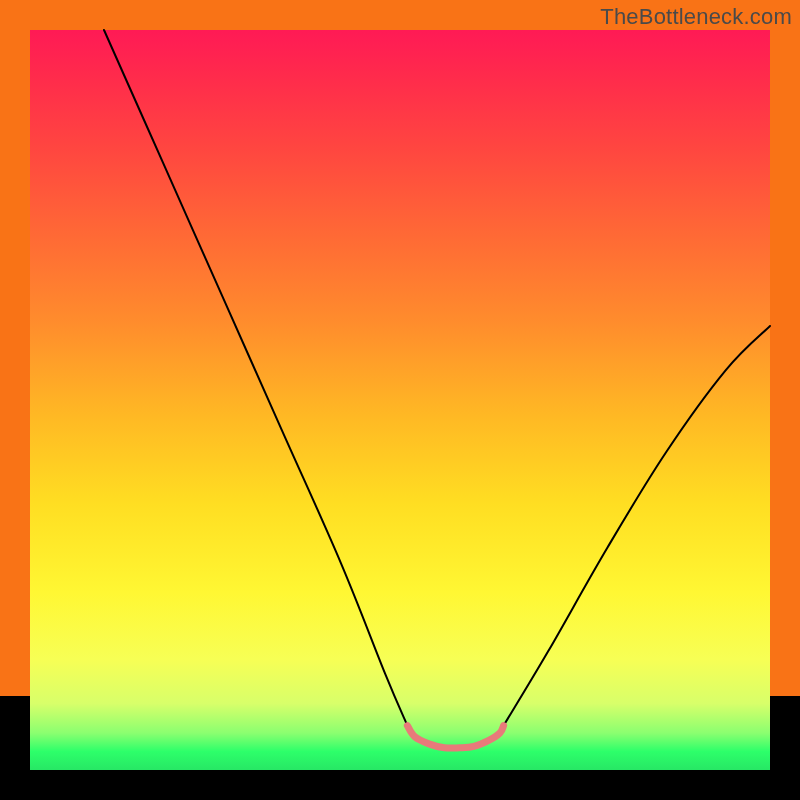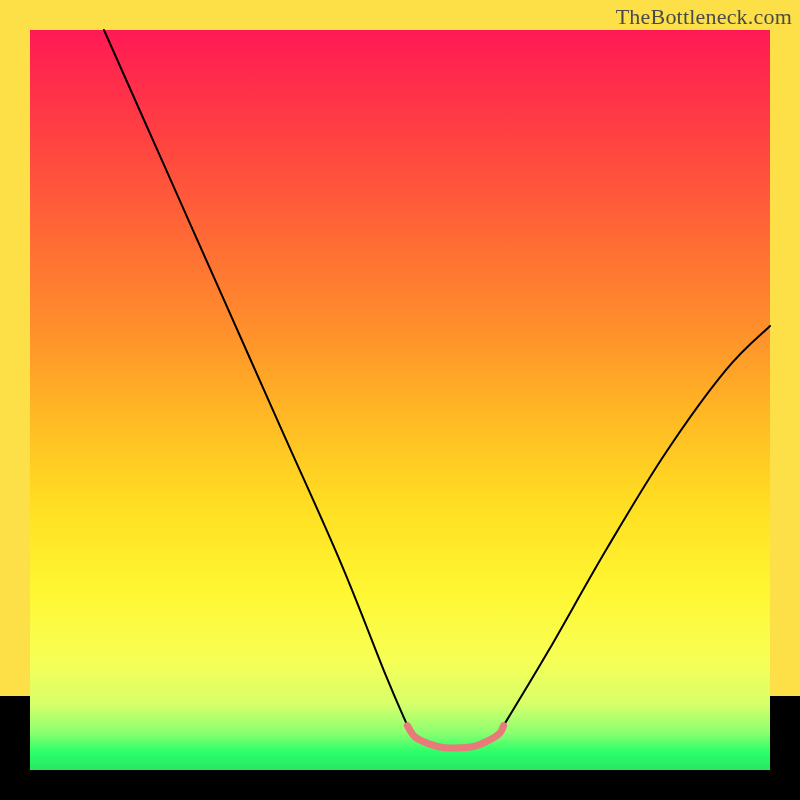--- a/index.html
+++ b/index.html
@@ -8,22 +8,21 @@
     width: 800px;
     height: 800px;
     overflow: hidden;
     background: #000;
     font-family: Arial, Helvetica, sans-serif;
   }
   .frame {
     position: relative;
     width: 800px;
     height: 696px;
-    background: #fde047;
-    font-family: Liberation Serif, serif;
+    background: #f97316;
   }
   .plot {
     position: absolute;
     left: 30px;
     top: 30px;
     width: 740px;
     height: 740px;
     
     background: linear-gradient(
       to bottom,

